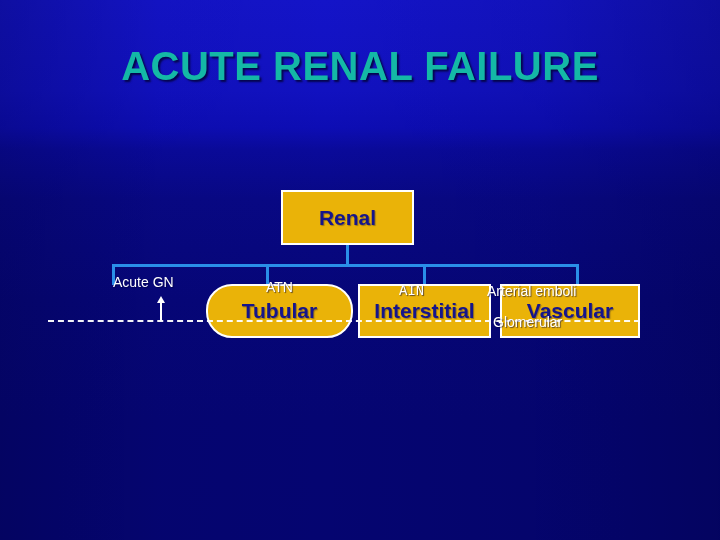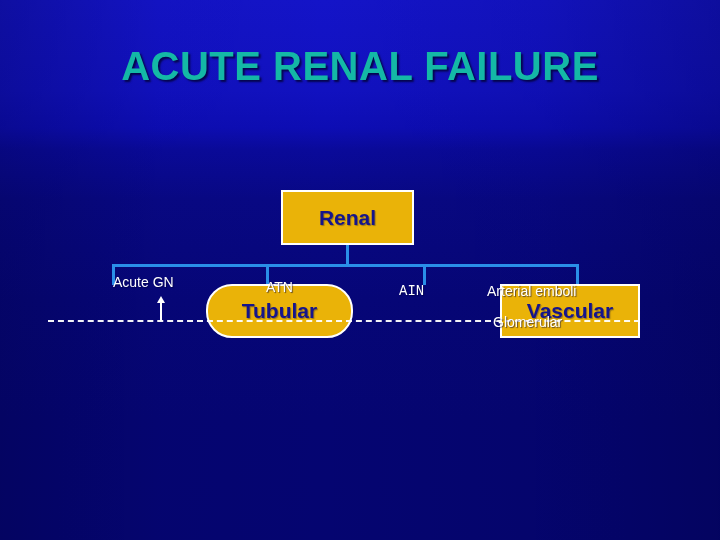--- a/index.html
+++ b/index.html
@@ -137,20 +137,23 @@
 
   <div class="node" id="node-renal">
     <span class="node-label">Renal</span>
   </div>
 
 
   <div class="node leaf" id="node-tubular">
     <span class="node-label">Tubular</span>
   </div>
 
+  <div class="node leaf" id="node-interstitial">
+    <span class="node-label">Interstitial</span>
+  </div>
 
   <div class="node leaf" id="node-vascular">
     <span class="node-label">Vascular</span>
   </div>
 
   <div id="dash-line"></div>
   <div id="dash-arrow"></div>
   <div id="dash-arrow-stem"></div>
 
   <div class="anno" id="anno-acute-gn">Acute GN</div>

